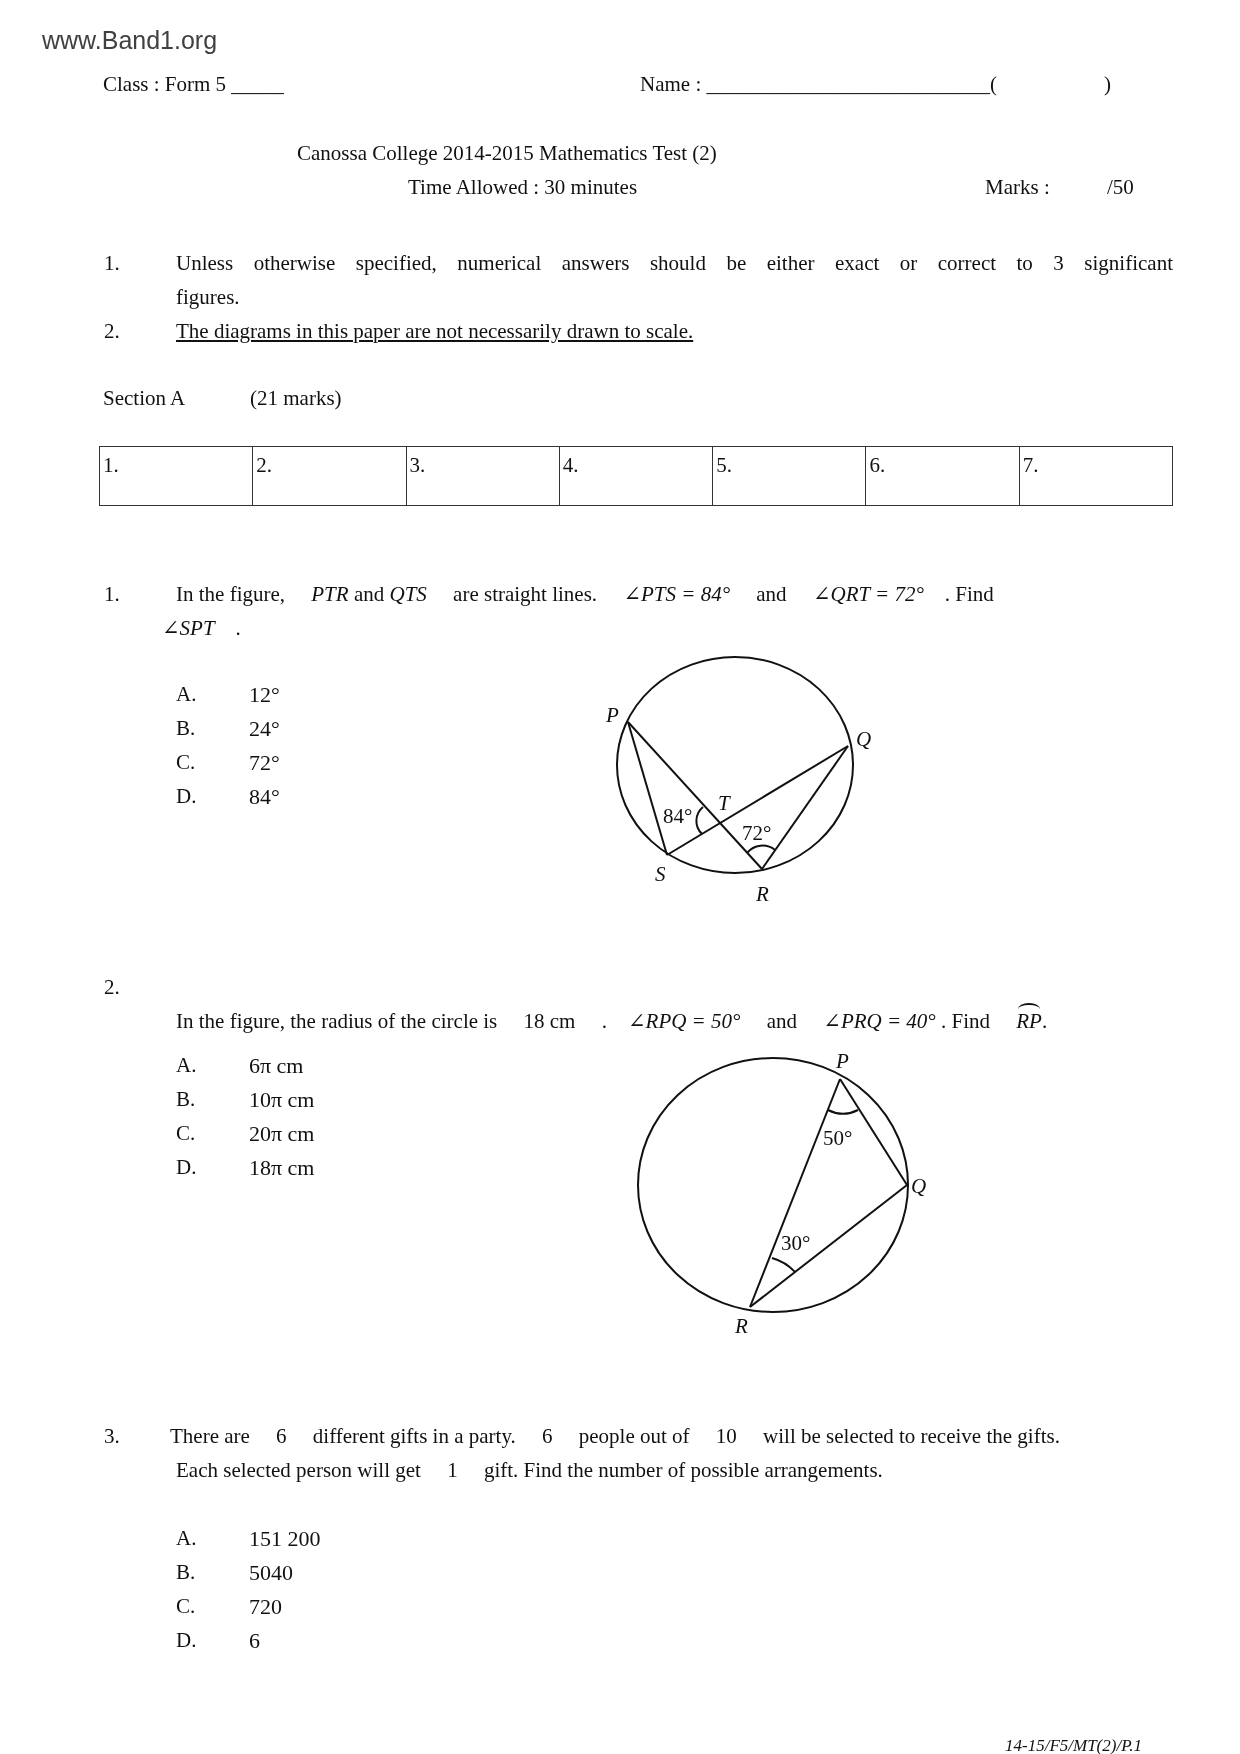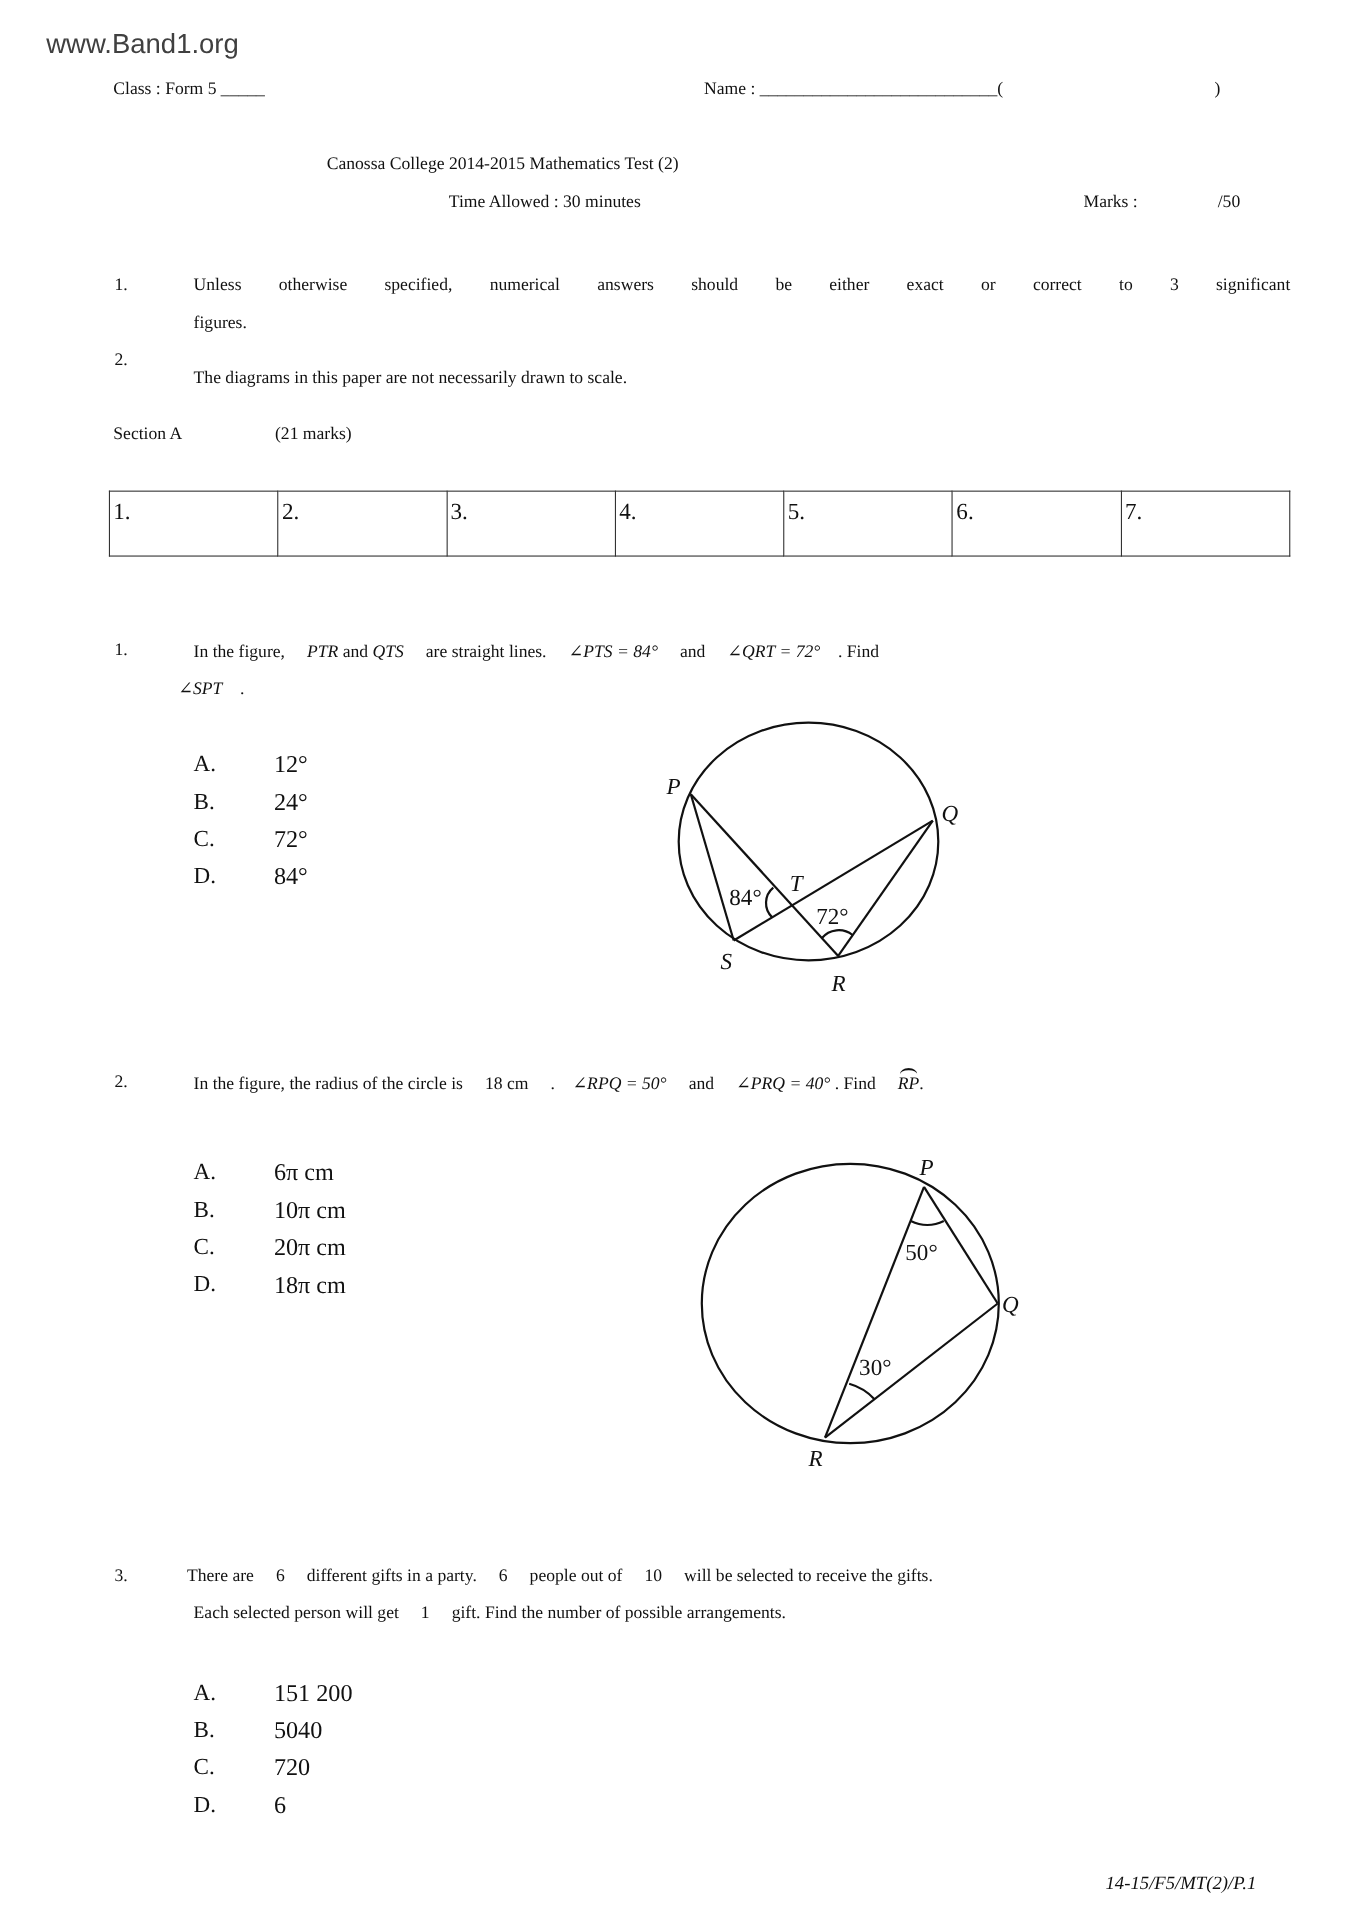--- a/index.html
+++ b/index.html
@@ -1,22 +1,22 @@
 <!DOCTYPE html>
 <html><head>
 <meta charset="utf-8">
 <style>
   html, body { margin: 0; padding: 0; background: #ffffff; }
   body { width: 1240px; height: 1754px; position: relative; overflow: hidden; color: #111; }
   .serif { font-family: "Liberation Serif", "DejaVu Serif", serif; }
   .sans { font-family: "Liberation Sans", "DejaVu Sans", sans-serif; }
   .abs { position: absolute; white-space: nowrap; }
-  .t21 { font-size: 16px; }
+  .t21 { font-size: 21px; }
   .watermark { left: 42px; top: 26px; font-size: 25px; color: #404040; }
-  .ital { font-style: italic; }
+  .ital { font-style: italic; margin-top: 34px; }
   table.answers { position: absolute; left: 99px; top: 446px; width: 1074px; height: 60px; border-collapse: collapse; }
   table.answers td { border: 1.5px solid #333; vertical-align: top; padding: 6px 3px; font-size: 21px; width: 14.28%; }
   .opt-letter { position: absolute; font-size: 21px; }
   .opt-val { position: absolute; font-size: 22px; }
   svg.fig { position: absolute; overflow: visible; }
   svg.fig text { font-family: "Liberation Serif", "DejaVu Serif", serif; font-size: 21px; fill: #111; }
   svg.fig text.lbl { font-style: italic; }
   .arc-over { position: relative; display: inline-block; }
   .arc-over::before { content: ""; position: absolute; left: 2px; right: 2px; top: -6px; height: 10px; border-top: 2px solid #111; border-radius: 50% 50% 0 0; }
 </style>
@@ -31,21 +31,21 @@
 <div class="abs serif t21" style="left:297px; top:141px;">Canossa College 2014-2015 Mathematics Test (2)</div>
 <div class="abs serif t21" style="left:408px; top:175px;text-align:center;">Time Allowed : 30 minutes</div>
 <div class="abs serif t21" style="left:985px; top:175px;">Marks :</div>
 <div class="abs serif t21" style="left:1107px; top:175px;">/50</div>
 
 <div>
   <div class="abs serif t21" style="left:104px; top:251px;">1.</div>
   <div class="abs serif t21" style="left:176px; top:251px; width:997px; text-align:justify; text-align-last:justify;">Unless otherwise specified, numerical answers should be either exact or correct to 3 significant</div>
   <div class="abs serif t21" style="left:176px; top:285px;">figures.</div>
   <div class="abs serif t21" style="left:104px; top:319px;">2.</div>
-  <div class="abs serif t21" style="left:176px; top:335px;">The diagrams in this paper are not necessarily drawn to scale.</div>
+  <div class="abs serif t21" style="left:176px; top:319px;text-decoration:underline;">The diagrams in this paper are not necessarily drawn to scale.</div>
 </div>
 
 <div class="abs serif t21" style="left:103px; top:386px;">Section A</div>
 <div class="abs serif t21" style="left:250px; top:386px;">(21 marks)</div>
 
 <table class="answers serif">
   <tbody>
       <tr>
     <td>1.</td>
     <td>2.</td>

